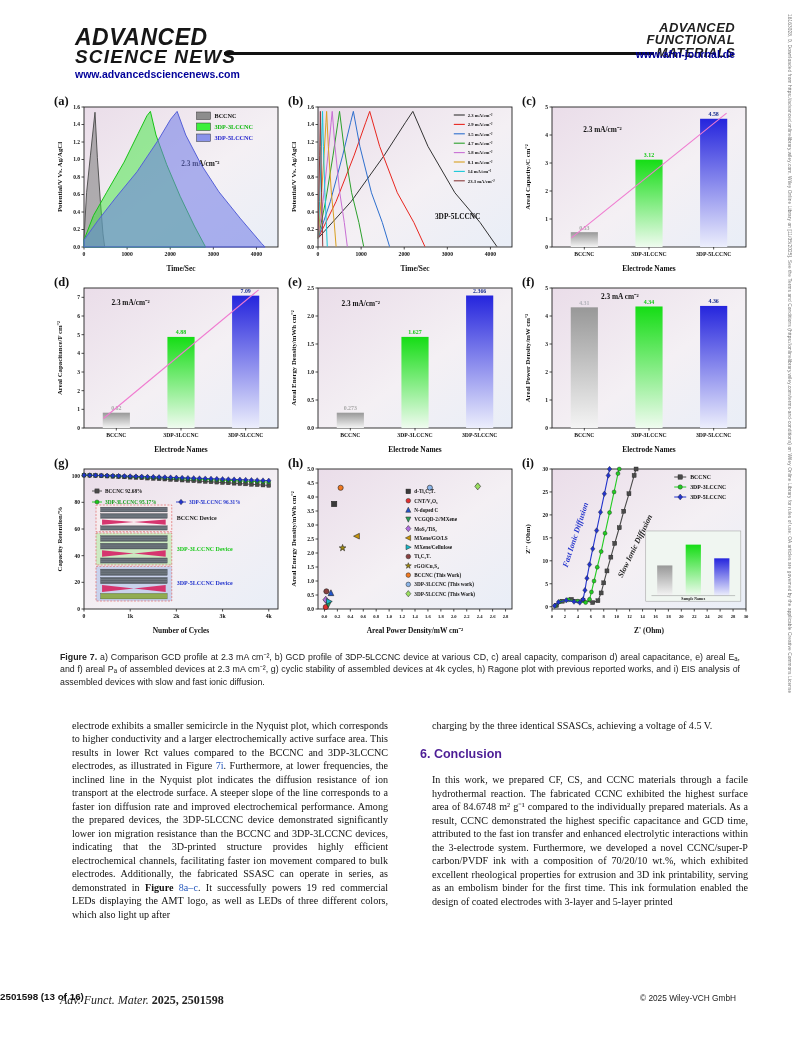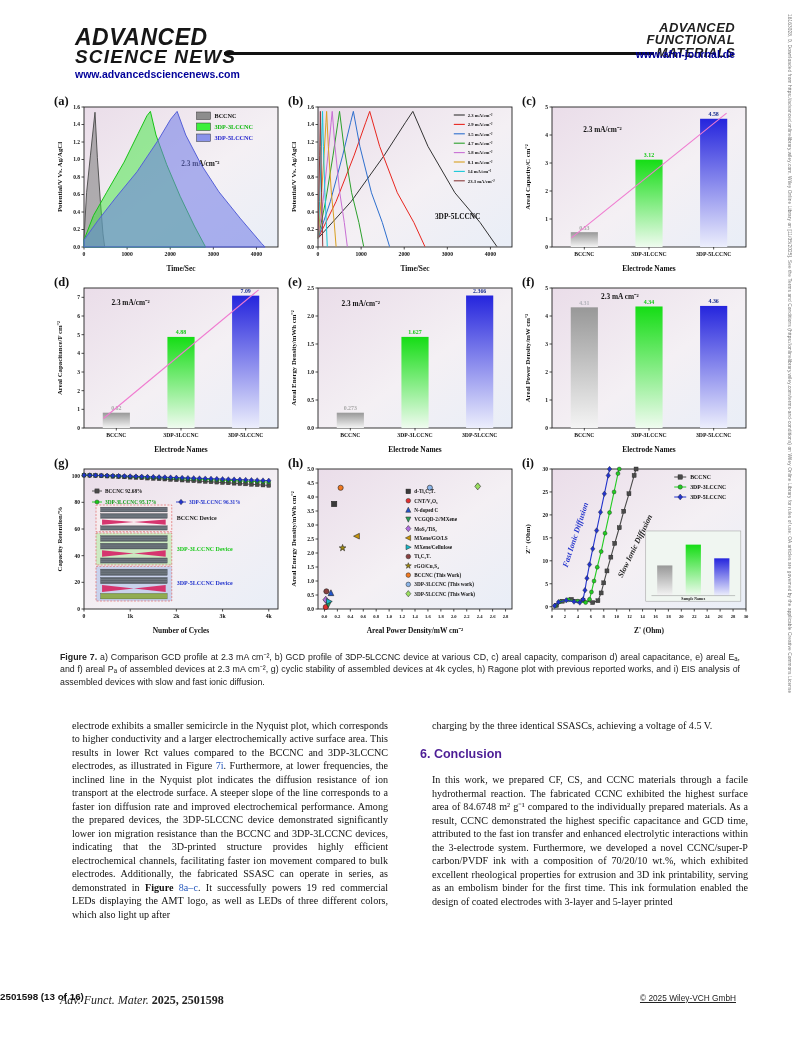--- a/index.html
+++ b/index.html
@@ -20,21 +20,21 @@
   .caption b{font-weight:700;}
   .colL{position:absolute;left:60px;top:707px;width:340px;}
   .colR{position:absolute;left:420px;top:707px;width:340px;}
   .colL p,.colR p{margin:12px;font-size:10.1px;line-height:1.335;text-align:justify;color:#111;}
   .link{color:#2255bb;}
   .h2{font:700 12.5px "Liberation Sans",sans-serif;color:#4c1d95;margin:15px 0 9px 0;}
   .gapP{margin-top:0;}
   .footer-left{position:absolute;left:60px;top:993px;font-style:italic;font-size:12px;color:#222;}
   .footer-left b{font-style:normal;}
   .footer-center{position:absolute;left:0;top:991px;width:100%;text-align:left;font:700 9.8px "Liberation Sans",sans-serif;color:#111;}
-  .footer-right{position:absolute;right:58px;top:993px;font-size:8.3px;color:#222;font-family:"Liberation Sans",sans-serif;text-decoration:underline;}
+  .footer-right{position:absolute;right:58px;top:993px;font-size:8.3px;color:#222;font-family:"Liberation Sans",sans-serif;}
   .sidetext{position:absolute;right:2px;top:14px;height:1015px;writing-mode:vertical-rl;font:4.7px "Liberation Sans",sans-serif;color:#777;letter-spacing:0.15px;white-space:nowrap;overflow:hidden;}
 </style>
 </head>
 <body>
 
 <div class="page">
 
   <div class="asn">
     <div class="l1">ADVANCED</div>
     <div class="l2">SCIENCE NEWS</div>

